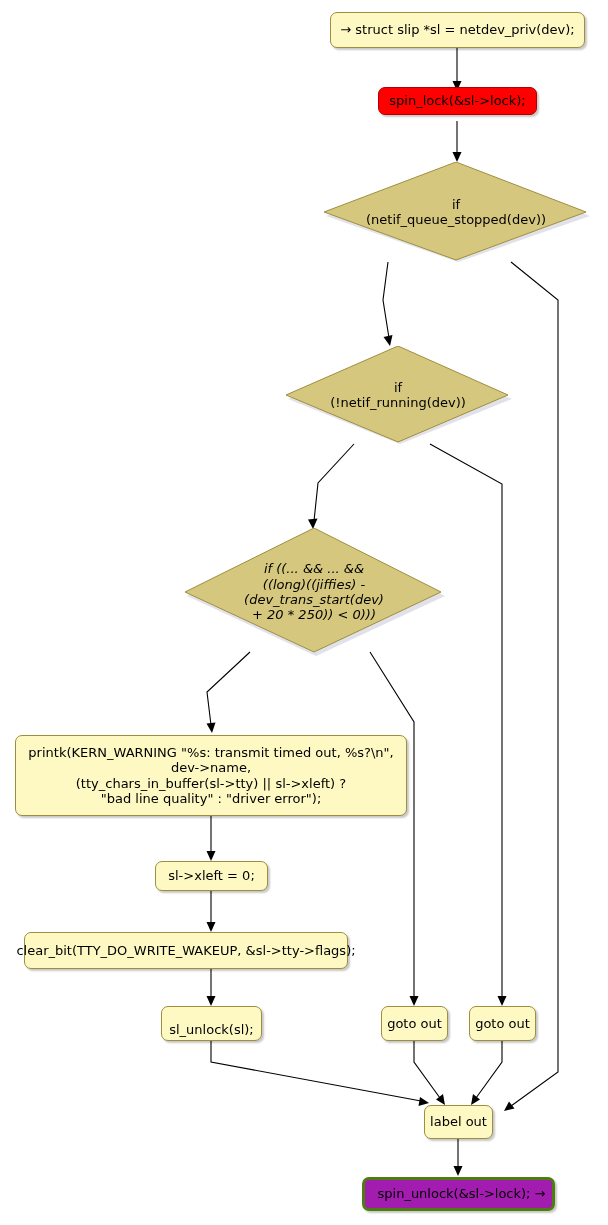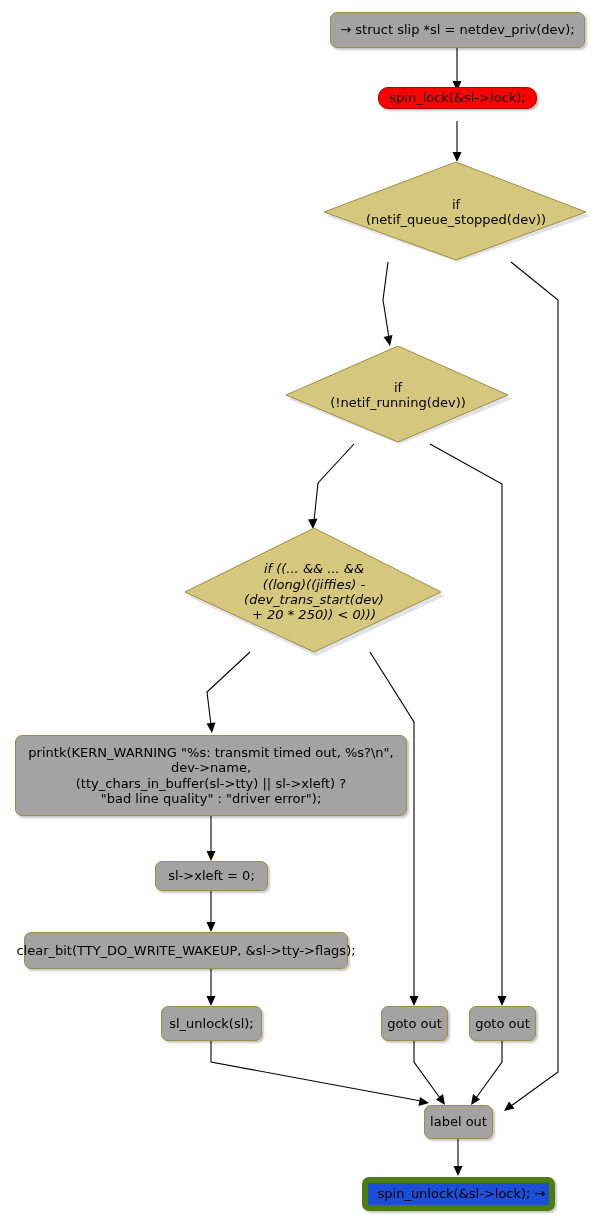--- a/index.html
+++ b/index.html
@@ -33,32 +33,32 @@
     justify-content: center;
     text-align: center;
     color: #000000;
     line-height: 1.18;
     white-space: pre;
   }
   
   .box {
     border: 1px solid #9E8E3F;
     border-radius: 7px;
-    background: #a3a3a3;
+    background: #fef9c3;
     box-shadow: 2px 2px 2px rgba(0,0,0,0.22);
     font-size: 13px;
     padding: 3px 7px;
   }
   .box.red {
     background: #FF0000;
     border: 1px solid #B10000;
   }
   .box.green {
-    background: #1d4ed8;
-    border: 6px solid #4d7c0f;
+    background: #a21caf;
+    border: 3px solid #4d7c0f;
     padding-left: 13px;
   }
   
   .diamond {
     font-size: 13px;
   }
   .diamond .dshape {
     position: absolute;
     left: 0;
     top: 0;
@@ -162,21 +162,21 @@
       <line x1="458" y1="1139" x2="458" y2="1168"></line>
       <polygon class="arrowhead" points="458,1176 453.5,1166 462.5,1166"></polygon>
     </g>
 
   </svg>
 
   <div class="node box" style="left:330px; top:12px; width:255px; height:36px;">
     <span>→ struct slip *sl = netdev_priv(dev);</span>
   </div>
 
-  <div class="node box red" style="left:378px; top:87px; width:159px; height:22px;border-radius:10px;">
+  <div class="node box red" style="left:378px; top:87px; width:159px; height:28px;">
     <span>spin_lock(&amp;sl-&gt;lock);</span>
   </div>
 
   <div class="node diamond" style="left:322px; top:162px; width:268px; height:100px;">
     <svg class="dshape" viewBox="0 0 268 100" preserveAspectRatio="none">
       <polygon points="136,4 268,54 136,100 4,54" fill="#C9C9D8" opacity="0.55"></polygon>
       <polygon points="134,0 264,50 134,98 2,50" fill="#D6C77E" stroke="#9E8E3F" stroke-width="1"></polygon>
     </svg>
     <span class="dlabel">if
 (netif_queue_stopped(dev))</span>
@@ -210,21 +210,21 @@
   </div>
 
   <div class="node box" style="left:155px; top:861px; width:113px; height:30px;">
     <span>sl-&gt;xleft = 0;</span>
   </div>
 
   <div class="node box" style="left:24px; top:932px; width:324px; height:37px;">
     <span>clear_bit(TTY_DO_WRITE_WAKEUP, &amp;sl-&gt;tty-&gt;flags);</span>
   </div>
 
-  <div class="node box" style="left:161px; top:1006px; width:101px; height:35px;">
+  <div class="node box" style="left:161px; top:1006px; width:101px; height:35px;align-items:flex-end;">
     <span>sl_unlock(sl);</span>
   </div>
 
   <div class="node box" style="left:381px; top:1006px; width:67px; height:35px;">
     <span>goto out</span>
   </div>
 
   <div class="node box" style="left:469px; top:1006px; width:67px; height:35px;">
     <span>goto out</span>
   </div>

